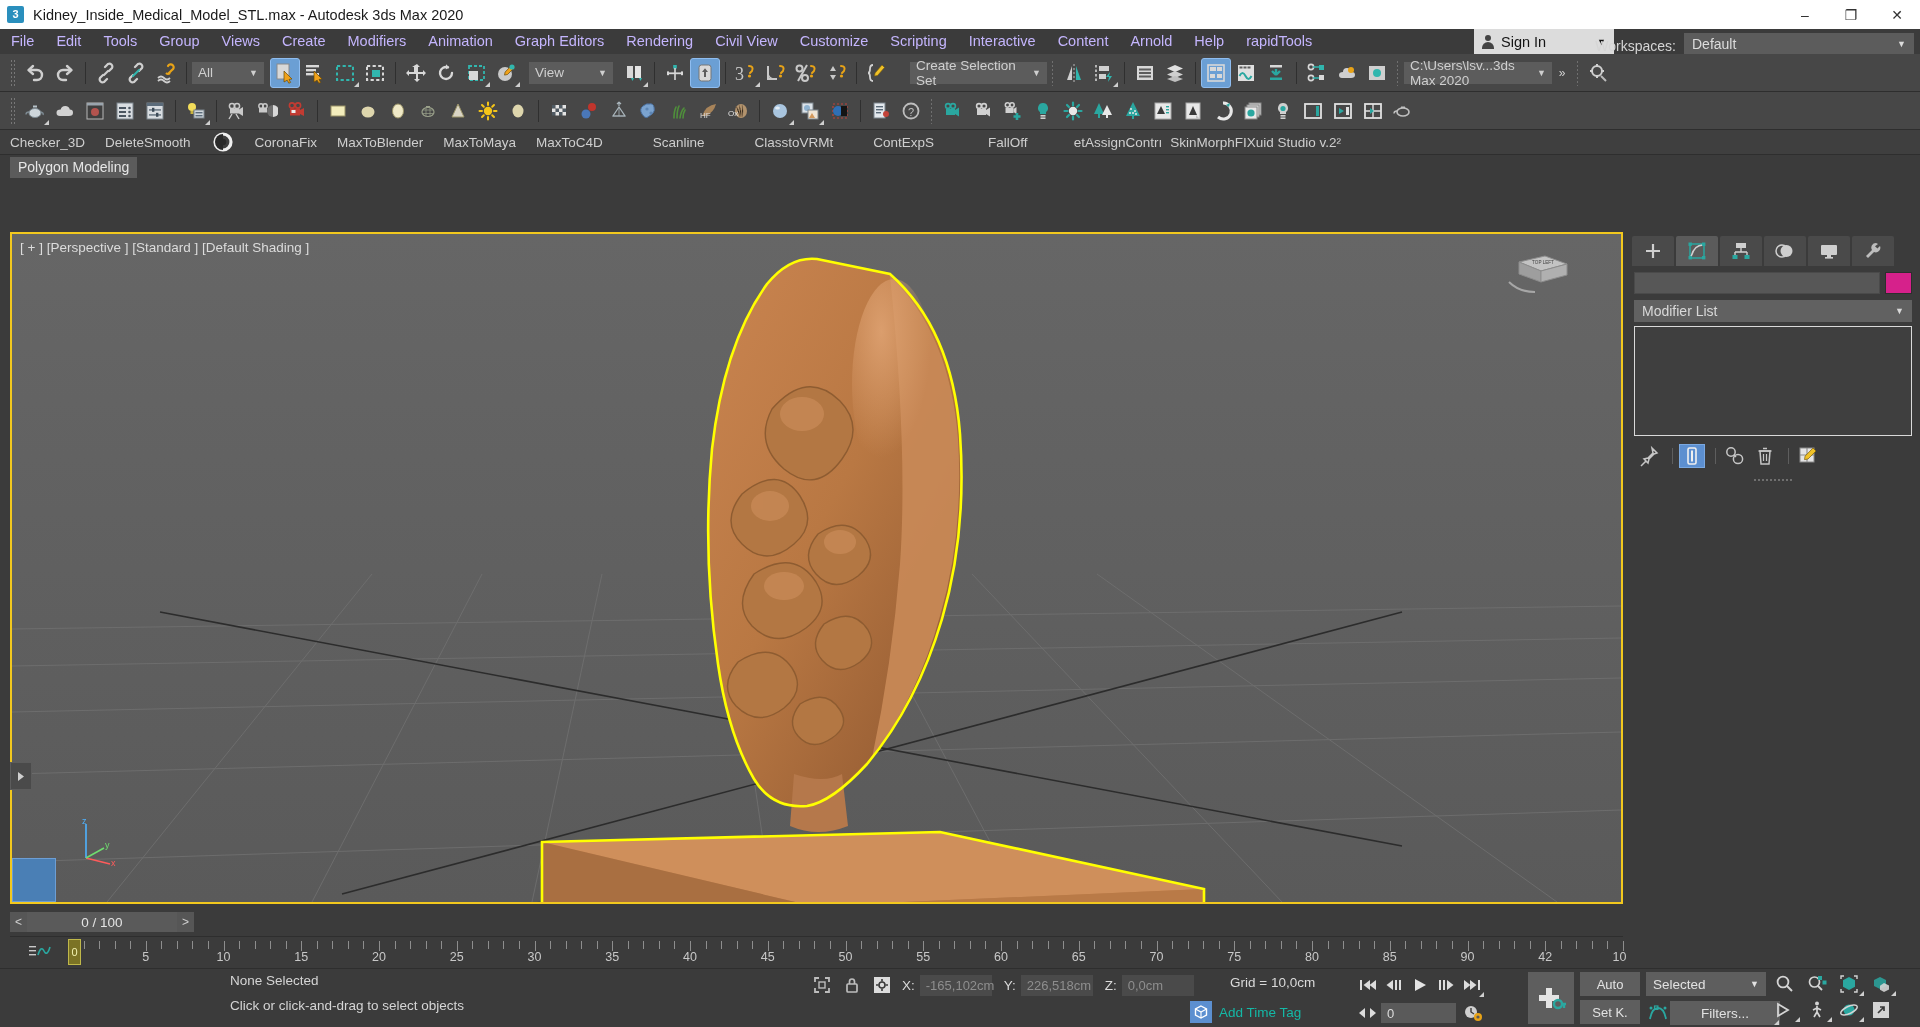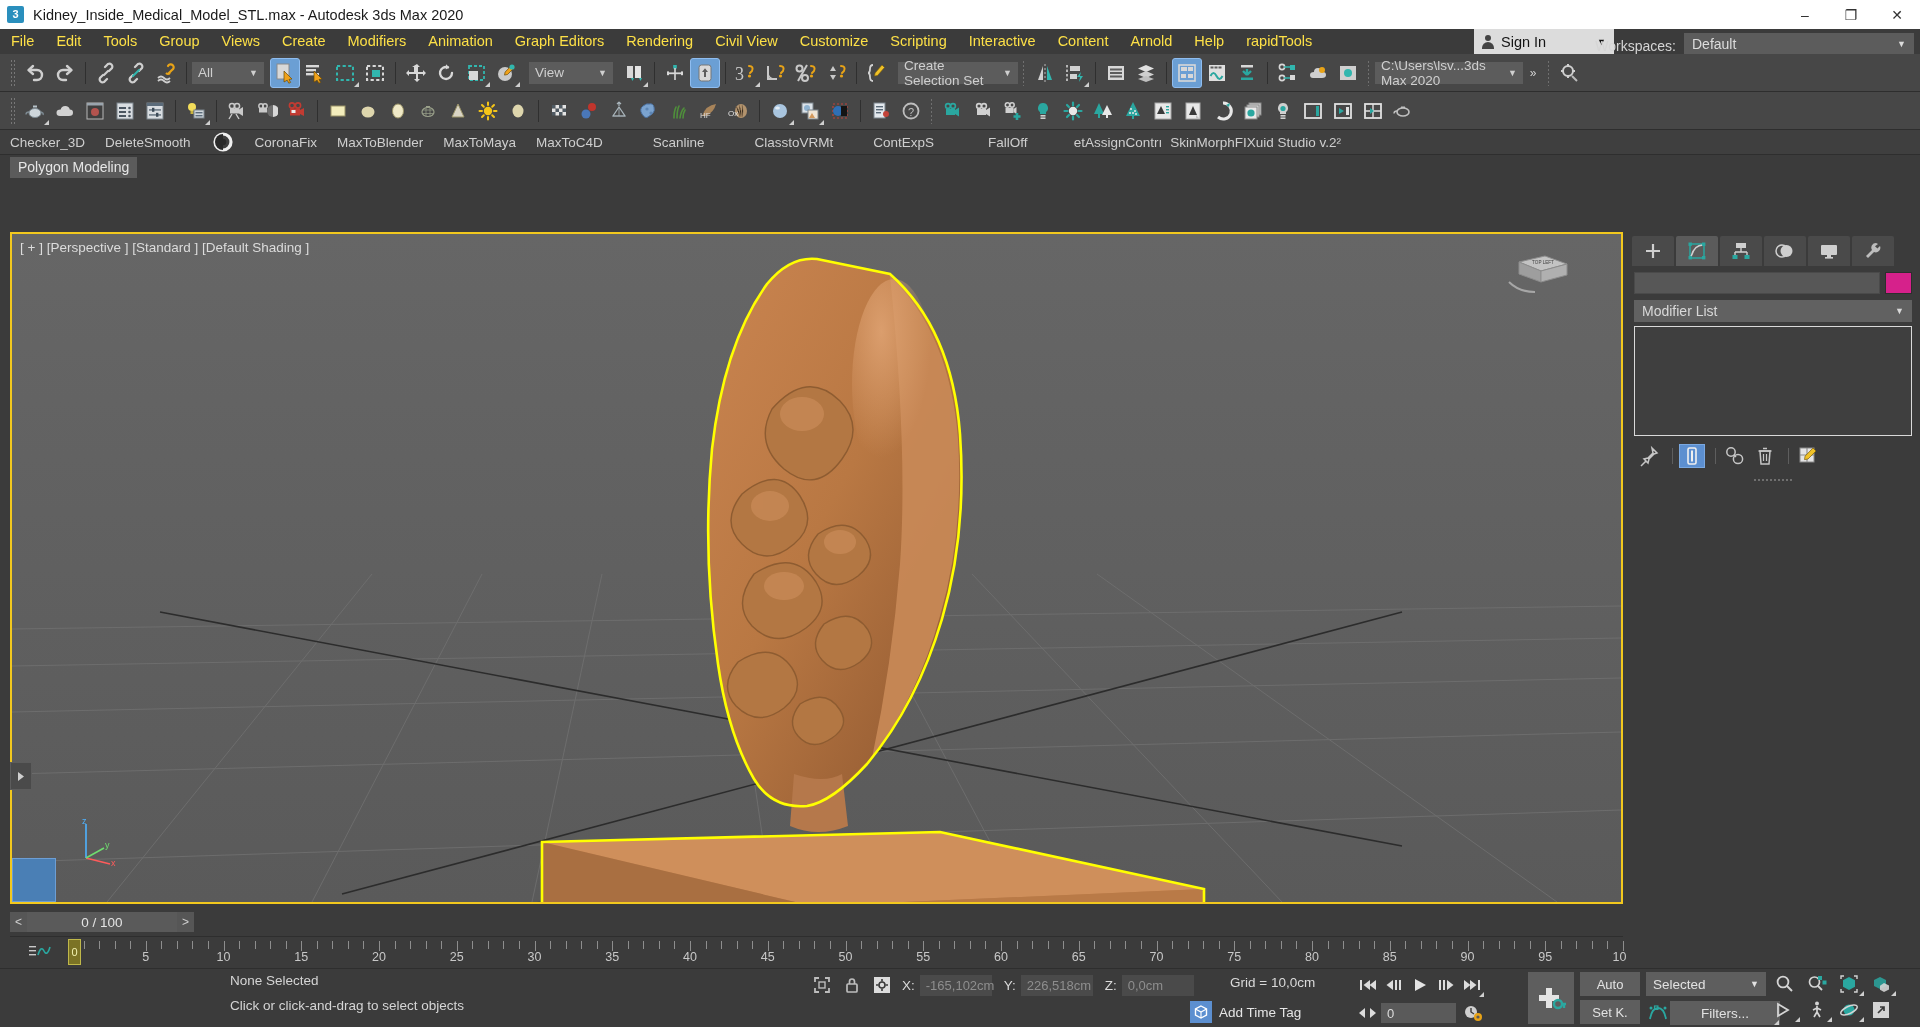--- a/index.html
+++ b/index.html
@@ -13,21 +13,21 @@
   #titlebar{height:29px;background:#ffffff;display:flex;align-items:center;position:relative;}
   #titlebar .appicon{width:17px;height:17px;margin-left:7px;margin-right:9px;background:#2a8fbd;
     border-radius:2px;color:#fff;font-size:11px;font-weight:bold;display:flex;align-items:center;
     justify-content:center;line-height:1;}
   #titlebar .ttl{color:#1a1a1a;font-size:14.5px;white-space:nowrap;}
   #winbtns{position:absolute;right:0;top:0;height:29px;display:flex;}
   #winbtns div{width:46px;height:29px;display:flex;align-items:center;justify-content:center;
     color:#333;font-size:14px;}
   
   #menubar{height:25px;background:#3b3b3b;display:flex;align-items:center;position:relative;}
-  #menubar .mi{padding:0 11px;height:25px;line-height:25px;color:#fde047;font-size:14.5px;white-space:nowrap;}
+  #menubar .mi{padding:0 11px;height:25px;line-height:25px;color:#c4b5fd;font-size:14.5px;white-space:nowrap;}
   #signin{position:absolute;right:306px;top:0;height:25px;width:140px;background:#dcdcdc;color:#141414;
     display:flex;align-items:center;padding:0 8px;font-size:14.5px;}
   #signin .pers{width:12px;height:14px;margin-right:7px;position:relative;}
   #signin .pers:before{content:"";position:absolute;left:3px;top:0;width:6px;height:6px;border-radius:50%;background:#444;}
   #signin .pers:after{content:"";position:absolute;left:0px;top:7px;width:12px;height:7px;
     border-radius:6px 6px 0 0;background:#444;}
   #signin .cv{margin-left:auto;font-size:9px;}
   #wspaces{position:absolute;right:0;top:0;height:25px;display:flex;align-items:flex-end;}
   #wspaces .lab{font-size:14px;color:#d5d5d5;margin-right:8px;}
   #wspaces .dd{width:230px;height:21px;background:#5c5c5c;color:#dcdcdc;font-size:14px;
@@ -103,21 +103,21 @@
   #stxt2{position:absolute;left:230px;top:29px;font-size:13.5px;color:#d5d5d5;}
   #coords{position:absolute;left:810px;top:0px;height:32px;display:flex;align-items:center;}
   #coords .cbtn{width:24px;height:24px;display:flex;align-items:center;justify-content:center;margin-right:6px;}
   #coords .cl{font-size:13.5px;color:#dadada;margin:0 5px 0 2px;}
   #coords .cf{width:72px;height:21px;background:#4a4a4a;color:#8e8e8e;font-size:13px;
     display:flex;align-items:center;padding-left:6px;}
   #grid{position:absolute;left:1230px;top:6px;font-size:13.5px;color:#dadada;}
   #addtag{position:absolute;left:1190px;top:32px;display:flex;align-items:center;}
   #addtag .sq{width:22px;height:22px;background:#5c8fd0;display:flex;align-items:center;
     justify-content:center;margin-right:7px;}
-  #addtag span{font-size:13.5px;color:#e5e5e5;}
+  #addtag span{font-size:13.5px;color:#14b8a6;}
   #playctl{position:absolute;left:1355px;top:0;height:59px;}
   .pbtn{width:26px;height:26px;display:flex;align-items:center;justify-content:center;float:left;}
   #framefld{width:75px;height:20px;background:#5a5a5a;color:#dcdcdc;font-size:13px;
     display:flex;align-items:center;padding-left:6px;}
   #keyarea{position:absolute;left:1528px;top:3px;}
   #bigkey{width:46px;height:52px;background:#5e5e5e;display:flex;align-items:center;justify-content:center;}
   .smbtn{height:24px;background:#5e5e5e;color:#e2e2e2;font-size:13px;display:flex;
     align-items:center;justify-content:center;}
   #selcombo{width:120px;height:24px;background:#5e5e5e;color:#e2e2e2;font-size:13.5px;
     display:flex;align-items:center;padding:0 7px;}
@@ -360,21 +360,21 @@
       </svg>
   </div>
   <div class="tb-sep"></div>
   <div class="tb-btn">
     <svg width="22" height="22" viewBox="0 0 22 22">
         <path d="M7 3q-3 0 -3 4t-2 4q2 0 2 4t3 4" fill="none" stroke="#d0d0d0" stroke-width="1.8"></path>
         <path d="M16 3l2.5 2.5-7 8-3 .6.6-3z" fill="#f0c228" stroke="#7a5a06" stroke-width=".6"></path>
       </svg>
   </div>
 
-  <div class="combo" style="width:120px;margin-left:6px">
+  <div class="combo" style="width:137px;margin-left:18px">
     <span>Create Selection Set</span>
     <span class="cv">▼</span>
   </div>
 
   <div class="tb-dot"></div>
   <div class="tb-btn">
     <svg width="22" height="22" viewBox="0 0 22 22">
         <path d="M9 4v14H4z" fill="#d0d0d0"></path>
         <path d="M13 4v14h5z" fill="#31b6ae"></path>
         <path d="M11 2v18" stroke="#b9b9b9" stroke-width="1" stroke-dasharray="2 2"></path>
@@ -1110,21 +1110,21 @@
       <div class="tlab" style="left: 699.75px;">45</div>
       <div class="tlab" style="left: 777.5px;">50</div>
       <div class="tlab" style="left: 855.25px;">55</div>
       <div class="tlab" style="left: 933px;">60</div>
       <div class="tlab" style="left: 1010.75px;">65</div>
       <div class="tlab" style="left: 1088.5px;">70</div>
       <div class="tlab" style="left: 1166.25px;">75</div>
       <div class="tlab" style="left: 1244px;">80</div>
       <div class="tlab" style="left: 1321.75px;">85</div>
       <div class="tlab" style="left: 1399.5px;">90</div>
-      <div class="tlab" style="left: 1477.25px;">95</div>
+      <div class="tlab" style="left: 1477.25px;">42</div>
       <div class="tlab" style="left: 1555px;">100</div>
     </div>
   <div id="playhead" style="left:58px">0</div>
 </div>
 
 <div id="statusarea">
   <div id="stxt1">None Selected</div>
   <div id="stxt2">Click or click-and-drag to select objects</div>
 
   <div id="coords">

